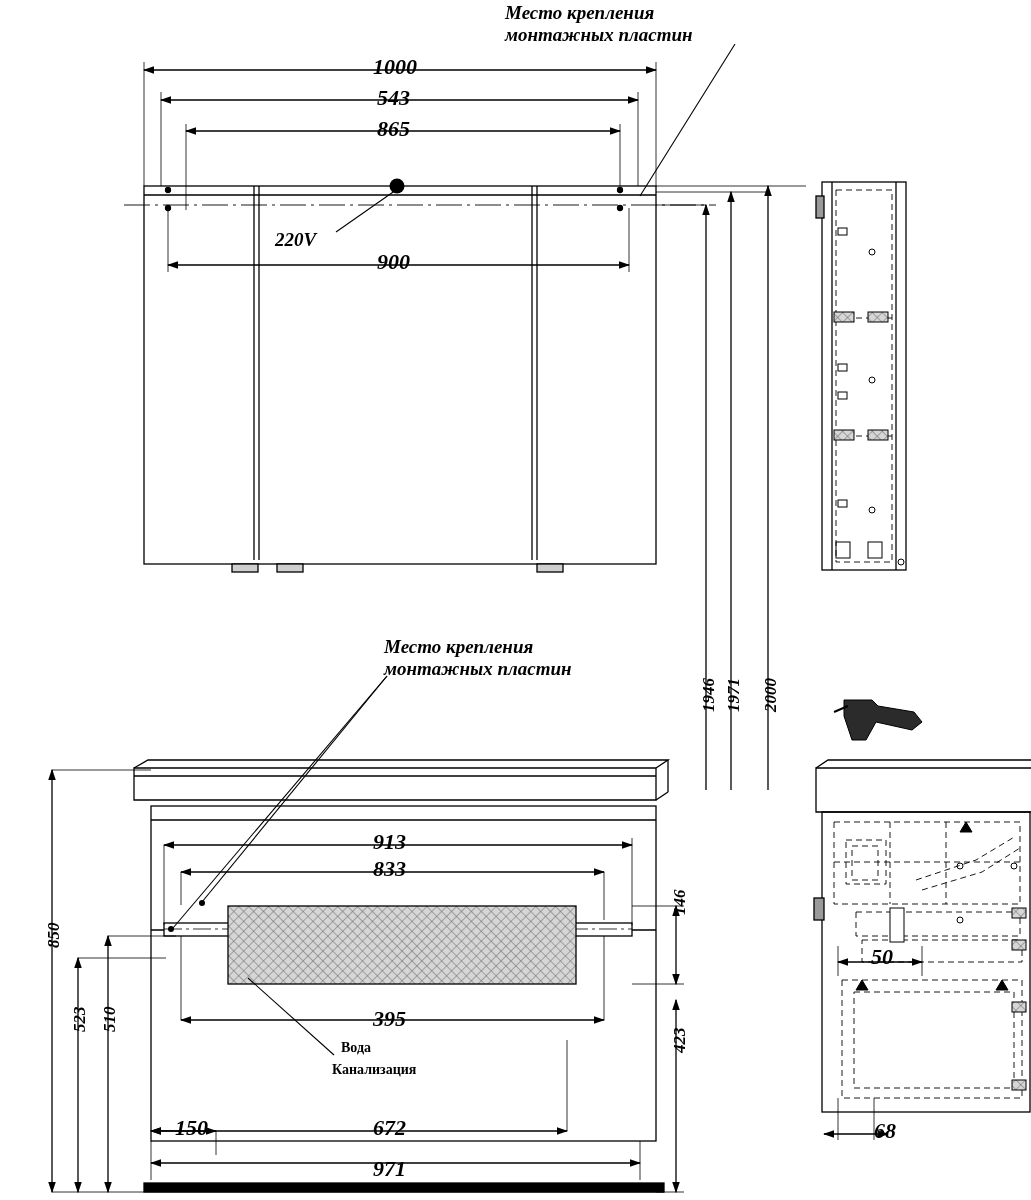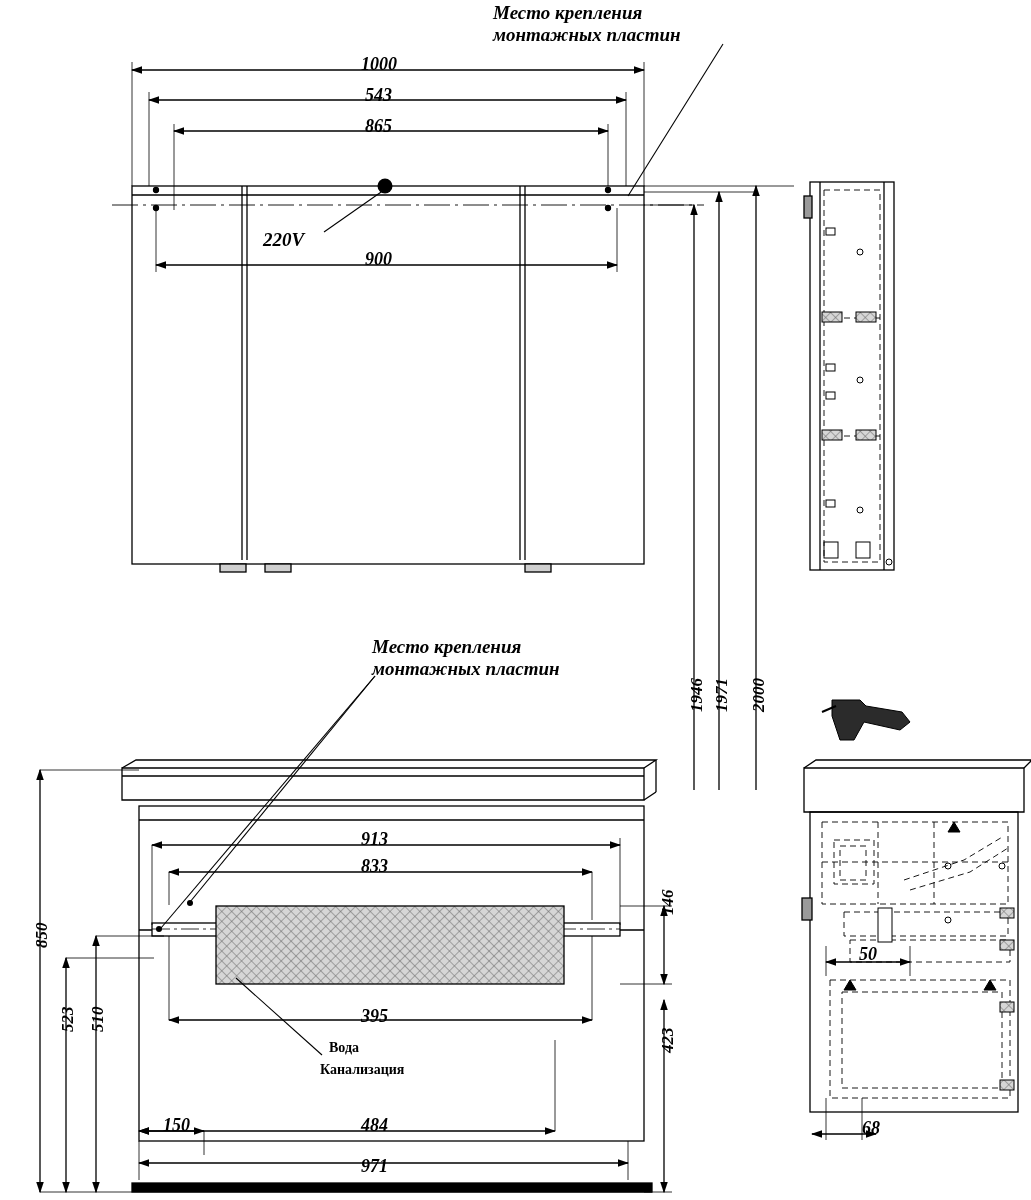--- a/index.html
+++ b/index.html
@@ -4,22 +4,22 @@
 <style>
   html,body{margin:0;padding:0;}
   body{
     width:1031px;height:1200px;
     background:#ffffff;
     font-family:"Liberation Serif", serif;
     color:#000;
     position:relative;
     overflow:hidden;
   }
-  #sheet{position:absolute;left:4px;top:0;width:861px;height:1200px;}
-  .dim{position:absolute;white-space:pre;font-style:italic;font-size:18px;font-weight:bold;}
+  #sheet{position:absolute;left:16px;top:0;width:861px;height:1200px;}
+  .dim{position:absolute;white-space:pre;font-style:italic;font-size:22px;font-weight:bold;}
   .dimv{position:absolute;white-space:pre;font-style:italic;font-size:17px;font-weight:bold;
         transform-origin:left top;transform:rotate(-90deg);}
   .note{position:absolute;white-space:pre;font-size:14px;font-weight:bold;font-style:normal;}
   .note-i{position:absolute;white-space:pre;font-size:19px;font-weight:bold;font-style:italic;}
   svg{position:absolute;left:0;top:0;}
 </style>
 </head>
 <body>
 
 <div id="sheet">
@@ -237,21 +237,21 @@
   <div class="dim" style="left:361px;top:116px;">865</div>
   <div class="dim" style="left:361px;top:249px;">900</div>
 
   <div class="dimv" style="left:683px;top:712px;">1946</div>
   <div class="dimv" style="left:708px;top:712px;">1971</div>
   <div class="dimv" style="left:745px;top:712px;">2000</div>
 
   <div class="dim" style="left:357px;top:829px;">913</div>
   <div class="dim" style="left:357px;top:856px;">833</div>
   <div class="dim" style="left:357px;top:1006px;">395</div>
-  <div class="dim" style="left:357px;top:1115px;">484</div>
+  <div class="dim" style="left:357px;top:1115px;">672</div>
   <div class="dim" style="left:159px;top:1115px;">150</div>
   <div class="dim" style="left:357px;top:1148px;margin-top:8px;">971</div>
   <div class="dimv" style="left:654px;top:915px;">146</div>
   <div class="dimv" style="left:654px;top:1053px;">423</div>
   <div class="dimv" style="left:28px;top:948px;">850</div>
   <div class="dimv" style="left:54px;top:1032px;">523</div>
   <div class="dimv" style="left:84px;top:1032px;">510</div>
 
   <div class="dim" style="left:855px;top:944px;">50</div>
   <div class="dim" style="left:858px;top:1118px;">68</div>

